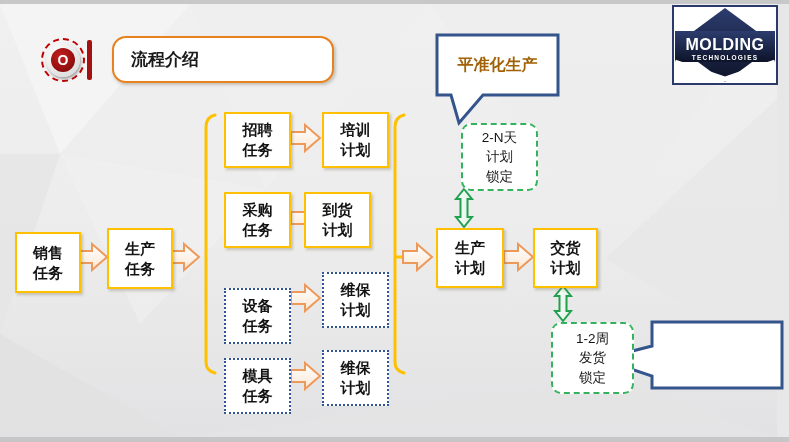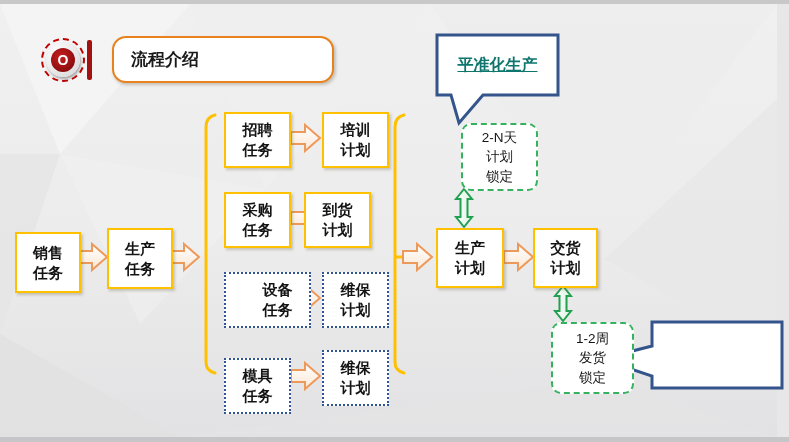--- a/index.html
+++ b/index.html
@@ -32,21 +32,21 @@
        border-radius:50%;box-sizing:border-box;}
   .emblem-ball{position:absolute;left:46px;top:43px;width:34px;height:34px;border-radius:50%;
        background:radial-gradient(circle at 35% 30%,#ffffff 0%,#e9e9e9 55%,#cfcfcf 100%);
        box-shadow:1px 2px 3px rgba(0,0,0,.35);}
   .emblem-core{position:absolute;left:51px;top:48px;width:24px;height:24px;border-radius:50%;
        background:radial-gradient(circle at 40% 35%,#c32020 0%,#9b1111 55%,#6e0a0a 100%);
        display:flex;align-items:center;justify-content:center;color:#fff;font-weight:bold;font-size:14px;}
   .emblem-bar{position:absolute;left:87px;top:40px;width:5px;height:40px;background:#A31111;border-radius:2px;}
 
   .callout-text{position:absolute;display:flex;align-items:center;justify-content:center;
-       color:#0f766e;font-weight:bold;font-size:16px;text-decoration:underline;}
+       color:#a16207;font-weight:bold;font-size:16px;}
   .logo-wrap{position:absolute;left:672px;top:5px;width:106px;height:80px;}
 </style>
 </head>
 <body>
 
 <div class="stage">
 
   <div class="slide">
     <svg class="facets" width="777" height="433">
       <polygon points="0,0 190,0 60,150" fill="#f5f5f5" opacity="0.8"></polygon>
@@ -64,20 +64,36 @@
   <div class="edge-right"></div>
   <div class="edge-bottom"></div>
 
   <div class="emblem-ring"></div>
   <div class="emblem-ball"></div>
   <div class="emblem-core">O</div>
   <div class="emblem-bar"></div>
 
   <div class="title-box">流程介绍</div>
 
+  <div class="logo-wrap">
+    <svg width="106" height="80" viewBox="0 0 106 80">
+      <defs>
+        <linearGradient id="navy" x1="0" y1="0" x2="0" y2="1">
+          <stop offset="0" stop-color="#2c3c6e"></stop>
+            <stop offset="1" stop-color="#0d1328"></stop>
+        </linearGradient>
+      </defs>
+      <rect x="1" y="1" width="104" height="78" fill="#ffffff" stroke="#2B3A6B" stroke-width="2"></rect>
+      <polygon points="53,3 103,40 53,77 3,40" fill="url(#navy)"></polygon>
+      <polygon points="3,26 103,26 103,57 3,57" fill="url(#navy)"></polygon>
+      <path d="M3,57 L53,74 L103,57" stroke="#ffffff" stroke-width="5" fill="none"></path>
+      <text x="53" y="45" text-anchor="middle" fill="#ffffff" font-size="16" font-weight="bold" letter-spacing="0.5">MOLDING</text>
+      <text x="53" y="55" text-anchor="middle" fill="#ffffff" font-size="6.5" font-weight="bold" letter-spacing="1.2">TECHNOLOGIES</text>
+    </svg>
+  </div>
 
   <svg class="overlay" width="789" height="442">
     <defs>
       <linearGradient id="af" x1="0" y1="0" x2="0" y2="1">
         <stop offset="0" stop-color="#ffffff"></stop>
           <stop offset="1" stop-color="#fbe7d5"></stop>
       </linearGradient>
       <linearGradient id="gf" x1="0" y1="0" x2="1" y2="0">
         <stop offset="0" stop-color="#ffffff"></stop>
           <stop offset="1" stop-color="#ddf2e2"></stop>
@@ -112,21 +128,21 @@
 任务</div>
 
   <div class="box b-yellow fs15" style="left:224px;top:112px;width:63px;height:52px;">招聘
 任务</div>
   <div class="box b-yellow fs15" style="left:322px;top:112px;width:63px;height:52px;">培训
 计划</div>
   <div class="box b-yellow fs15" style="left:224px;top:192px;width:63px;height:52px;">采购
 任务</div>
   <div class="box b-yellow fs15" style="left:304px;top:192px;width:63px;height:52px;">到货
 计划</div>
-  <div class="box b-blue fs15" style="left:224px;top:272px;width:63px;height:52px;padding-left:20px;">设备
+  <div class="box b-blue fs15" style="left:224px;top:288px;width:63px;height:52px;">设备
 任务</div>
   <div class="box b-blue fs15" style="left:322px;top:272px;width:63px;height:52px;">维保
 计划</div>
   <div class="box b-blue fs15" style="left:224px;top:358px;width:63px;height:52px;">模具
 任务</div>
   <div class="box b-blue fs15" style="left:322px;top:350px;width:63px;height:52px;">维保
 计划</div>
 
   <div class="box b-yellow fs15" style="left:436px;top:228px;width:64px;height:56px;">生产
 计划</div>

